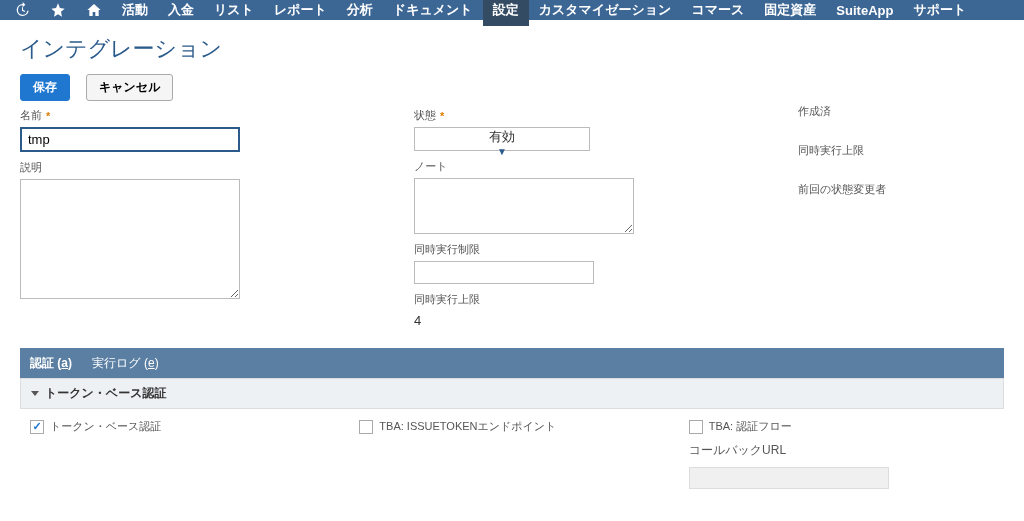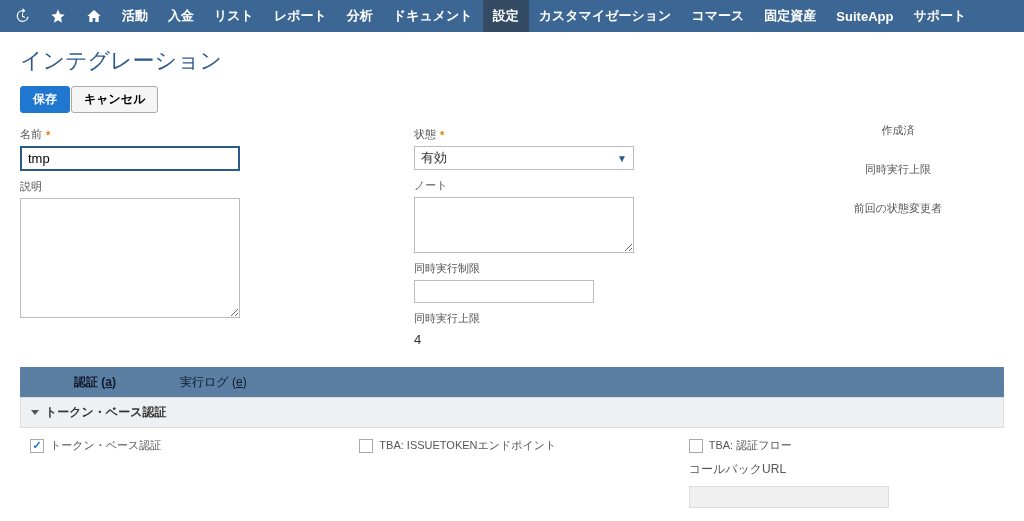--- a/index.html
+++ b/index.html
@@ -6,21 +6,21 @@
   body {
     font-family: "Helvetica Neue", Arial, sans-serif;
     font-size: 12px;
     color: #333;
     background: #fff;
     width: 1024px;
   }
   
   .nav {
     background: #3c6694;
-    height: 32px;
+    height: 20px;
     display: flex;
     align-items: center;
     padding: 0 4px;
     gap: 0;
   }
   .nav-icon, .nav-item {
     color: #fff;
     font-size: 13px;
     font-weight: bold;
     padding: 0 10px;
@@ -37,21 +37,21 @@
   
   .page {
     padding: 14px 20px 0 20px;
   }
   .page-title {
     font-size: 22px;
     color: #2b5b8b;
     font-weight: 400;
     margin-bottom: 10px;
   }
-  .btn-row { display: flex; gap: 1px; margin-bottom: 10px; }
+  .btn-row { display: flex; gap: 16px; margin-bottom: 3px; }
   .btn {
     border: 1px solid #aaa;
     border-radius: 3px;
     padding: 4px 12px;
     font-size: 12px;
     font-weight: bold;
     cursor: pointer;
     background: #f5f5f5;
   }
   .btn-primary {
@@ -62,21 +62,21 @@
 
   
   .form-grid {
     display: flex;
     gap: 24px;
     margin-bottom: 20px;
   }
   .col { display: flex; flex-direction: column; gap: 4px; }
   .col1 { width: 370px; }
   .col2 { width: 360px; }
-  .col3 { width: 200px; align-items: center; }
+  .col3 { width: 200px; }
   .field-label {
     font-size: 11px;
     color: #555;
     display: flex;
     align-items: center;
     gap: 4px;
     margin-top: 4px;
   }
   .req { color: #e07c00; font-weight: bold; }
   .txt-input, .textarea, .select, .txt-input-sm {
@@ -96,27 +96,28 @@
     resize: both;
   }
   .textarea-sm {
     width: 220px;
     height: 56px;
     resize: both;
     border: 1px solid #bbb;
     background: #fff;
   }
   .select {
-    width: 220px;
+    width: 176px;
     height: 24px;
     position: relative;
     display: flex;
     align-items: center;
     justify-content: space-between;
     padding: 0 6px;
+    flex-direction: column;
   }
   .select-caret {
     color: #2b5b8b;
     font-size: 10px;
   }
   .static-val {
     font-size: 13px;
     color: #333;
     padding-top: 2px;
   }
@@ -129,24 +130,23 @@
   
   .tabsbar {
     background: #5a7fa3;
     height: 30px;
     display: flex;
     align-items: center;
     padding: 0 10px;
     gap: 20px;
   }
   .tab {
-    color: #0f172a;
+    color: #ffffff;
     font-size: 12px;
     cursor: pointer;
-    margin-left: 44px;
   }
   .tab.active { font-weight: bold; }
   .hotkey { text-decoration: underline; }
 
   
   .section-header {
     background: #eef1f4;
     border: 1px solid #ddd;
     padding: 6px 10px;
     font-size: 12px;

